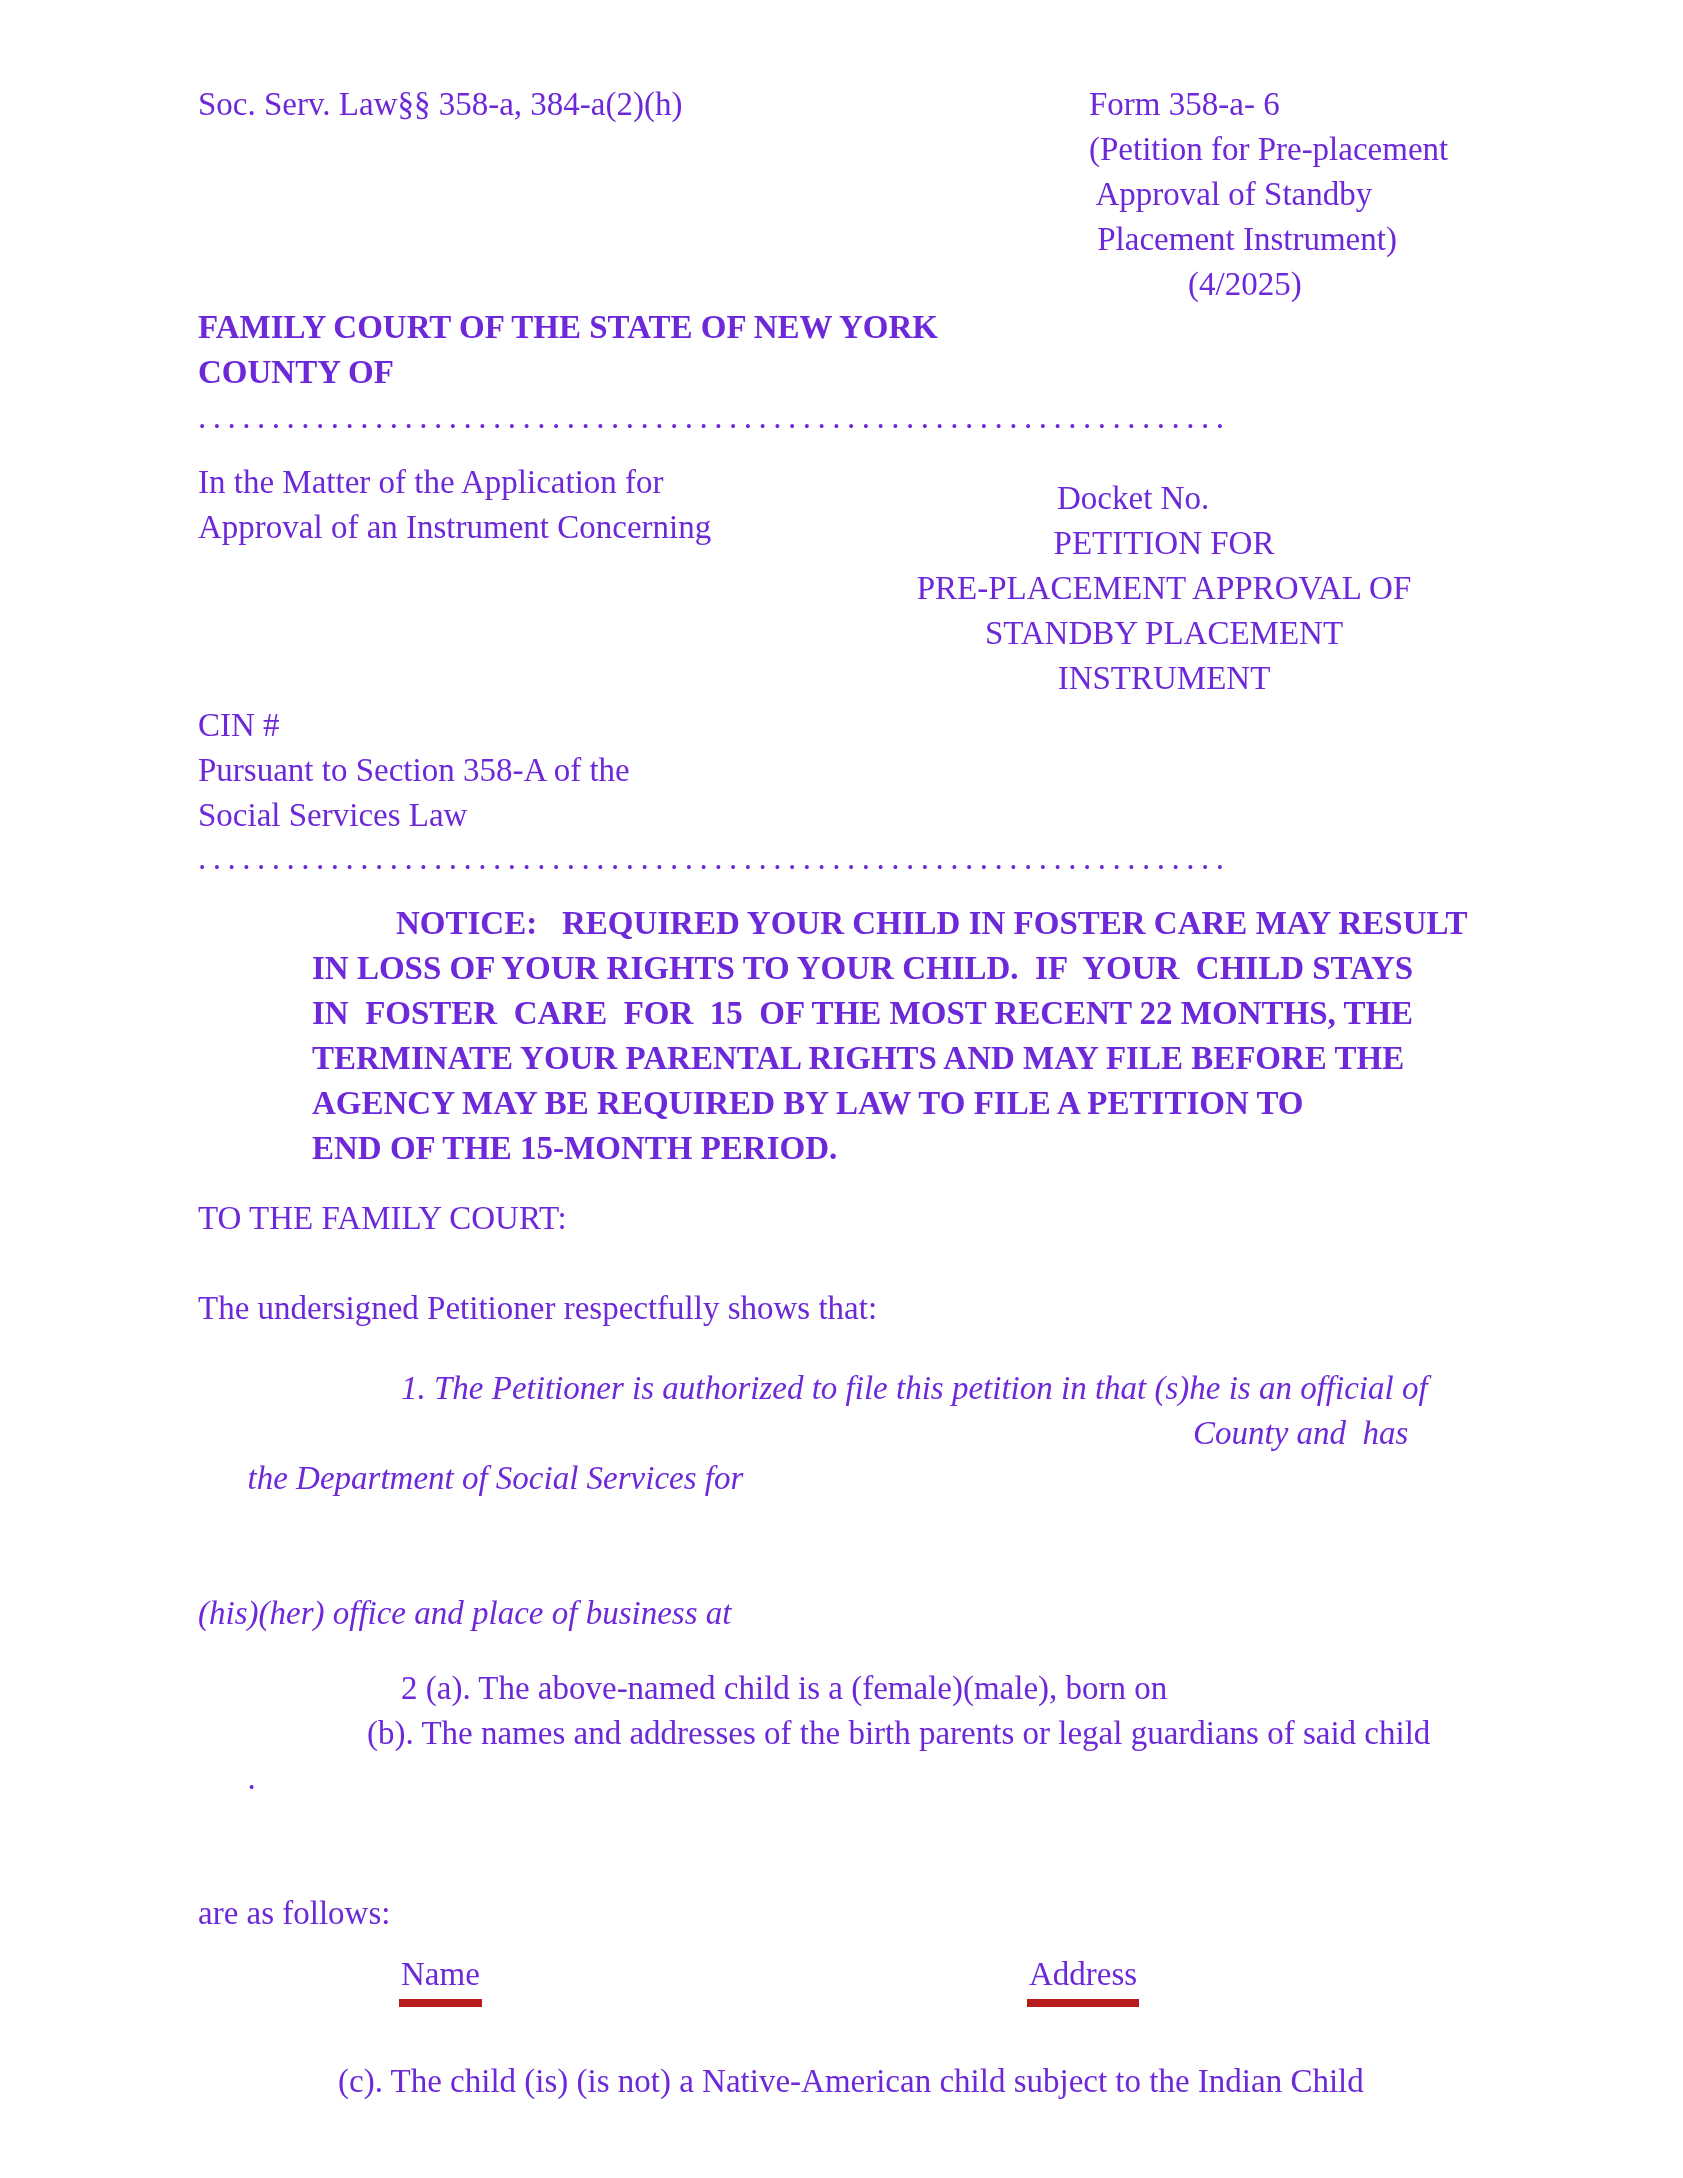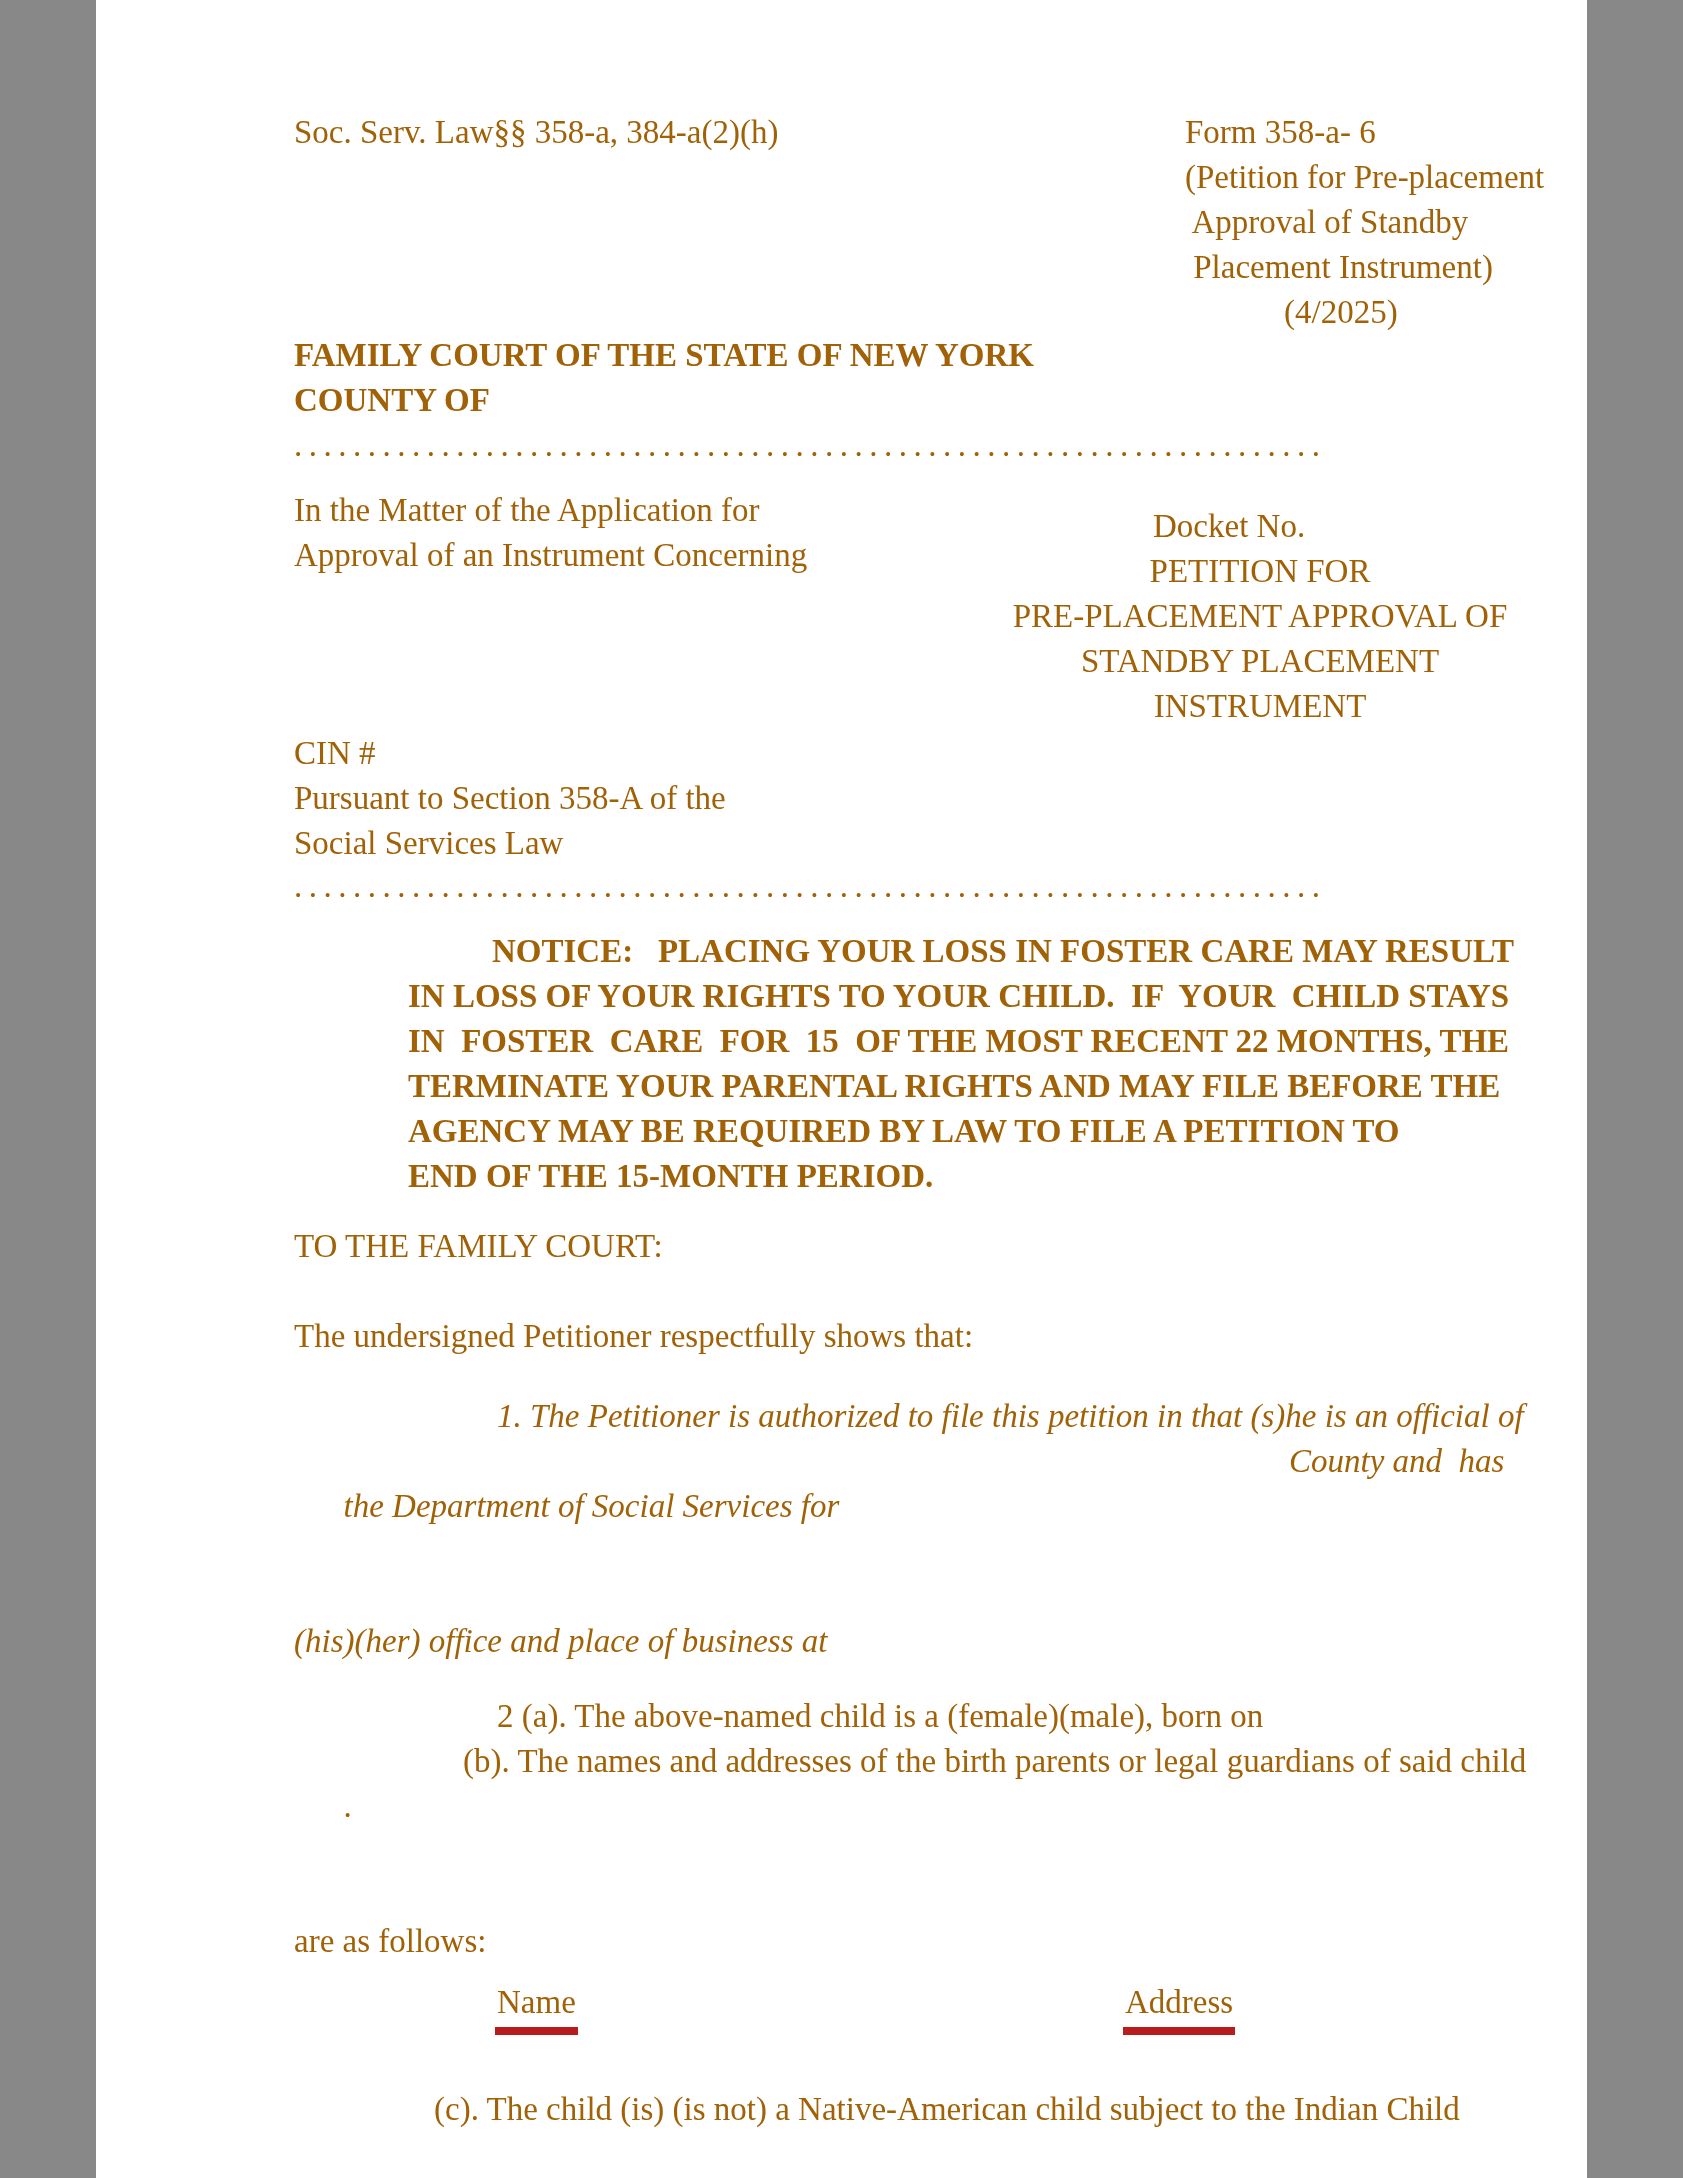--- a/index.html
+++ b/index.html
@@ -1,27 +1,27 @@
 <!DOCTYPE html>
 <html><head>
 <meta charset="utf-8">
 <title>Form 358-a-6</title>
 <style>
   html,body { margin:0; padding:0; background:#888; }
   .page {
     position: relative;
-    width: 1491px;
+    width: 1683px;
     height: 2178px;
     margin: 0 auto;
     background: #ffffff;
-    color: #a16207;
+    color: #6d28d9;
     font-family: "Liberation Serif", "DejaVu Serif", serif;
     font-size: 33px;
     line-height: 45px;
-    padding: 110px 198px 0 198px;
+    padding: 82px 198px 0 198px;
     box-sizing: border-box;
     overflow: hidden;
   }
   .line { white-space: pre; position: relative; }
 
   
   .header-row { position: relative; height: 223px; }
   .form-id-block { position: absolute; left: 891px; top: 0; white-space: pre; }
 
   
@@ -92,21 +92,21 @@
       <div class="petition-title">PETITION FOR
 PRE-PLACEMENT APPROVAL OF
 STANDBY PLACEMENT
 INSTRUMENT</div>
     </div>
   </div>
 
   <div class="dotted-line">......................................................................</div>
 
   <div class="notice-block">
-    <div class="line first">NOTICE:   PLACING YOUR LOSS IN FOSTER CARE MAY RESULT</div>
+    <div class="line first">NOTICE:   REQUIRED YOUR CHILD IN FOSTER CARE MAY RESULT</div>
     <div class="line">IN LOSS OF YOUR RIGHTS TO YOUR CHILD.  IF  YOUR  CHILD STAYS</div>
     <div class="line">IN  FOSTER  CARE  FOR  15  OF THE MOST RECENT 22 MONTHS, THE</div>
     <div class="line">TERMINATE YOUR PARENTAL RIGHTS AND MAY FILE BEFORE THE</div>
     <div class="line">AGENCY MAY BE REQUIRED BY LAW TO FILE A PETITION TO</div>
     <div class="line">END OF THE 15-MONTH PERIOD.</div>
   </div>
 
   <div class="line salutation">TO THE FAMILY COURT:</div>
 
   <div class="line intro-line">The undersigned Petitioner respectfully shows that:</div>

